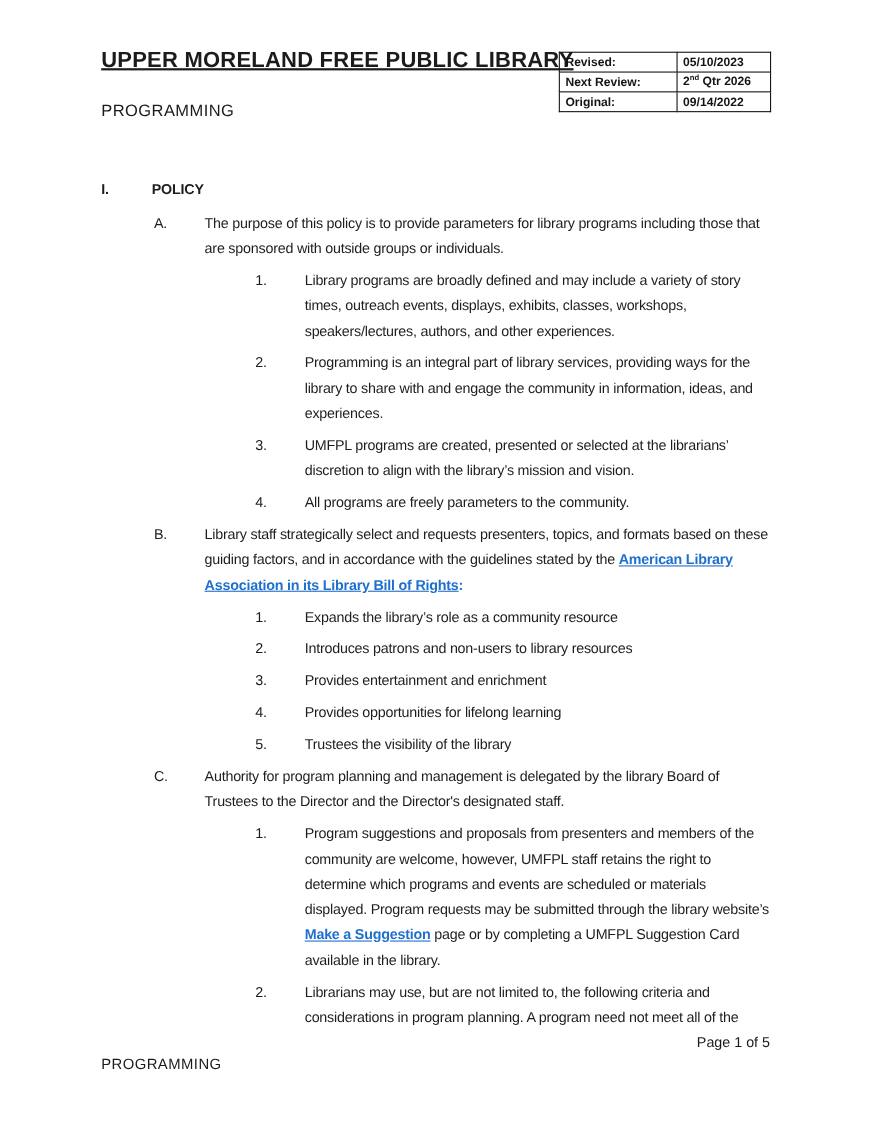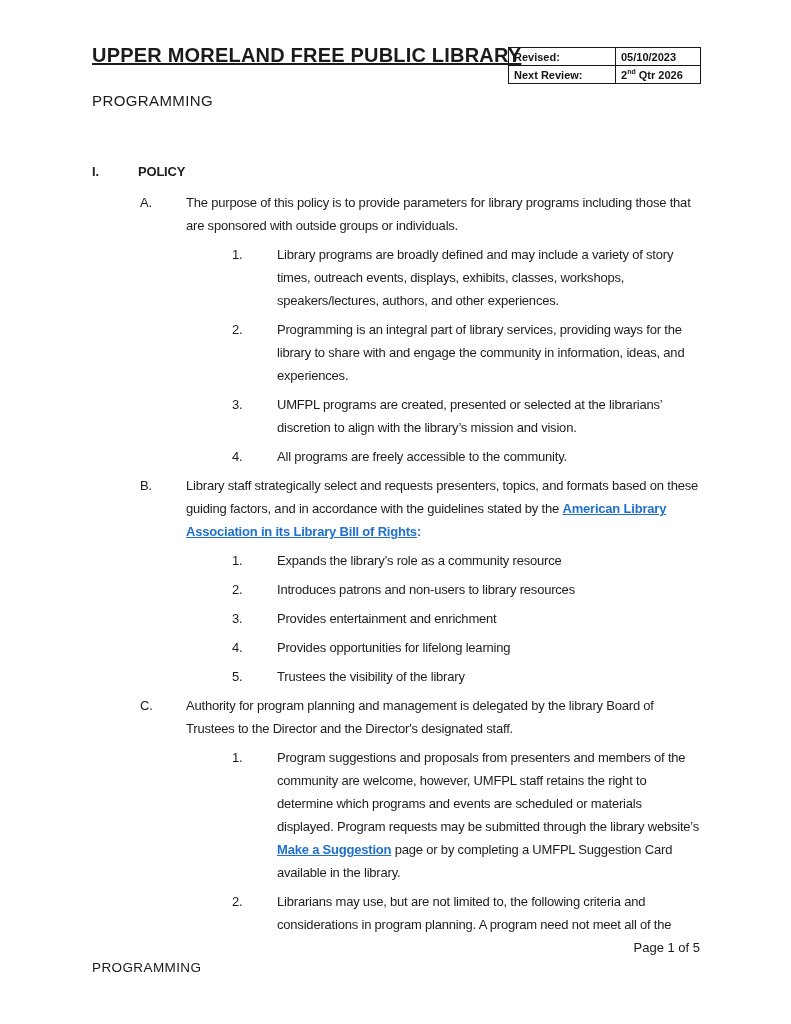--- a/index.html
+++ b/index.html
@@ -105,20 +105,24 @@
   <table class="revtable">
     <tbody>
       <tr>
         <td class="lbl">Revised:</td>
         <td>05/10/2023</td>
       </tr>
       <tr>
         <td class="lbl">Next Review:</td>
         <td><span>2</span><sup>nd</sup><span> Qtr 2026</span></td>
       </tr>
+      <tr>
+        <td class="lbl">Original:</td>
+        <td>09/14/2022</td>
+      </tr>
     </tbody>
   </table>
 
   <main class="content">
 
     <div class="row l1">
       <span class="marker">I.</span>
       <span class="txt">POLICY</span>
     </div>
 
@@ -137,21 +141,21 @@
       <div class="txt">Programming is an integral part of library services, providing ways for the library to share with and engage the community in information, ideas, and experiences.</div>
     </div>
 
     <div class="row l3">
       <span class="marker">3.</span>
       <div class="txt">UMFPL programs are created, presented or selected at the librarians’ discretion to align with the library’s mission and vision.</div>
     </div>
 
     <div class="row l3">
       <span class="marker">4.</span>
-      <div class="txt">All programs are freely accessible to the community.</div>
+      <div class="txt">All programs are freely parameters to the community.</div>
     </div>
 
     <div class="row l2">
       <span class="marker">B.</span>
       <div class="txt"><span>Library staff strategically select and requests presenters, topics, and formats based on these guiding factors, and in accordance with the guidelines stated by the </span><a class="link">American Library Association in its Library Bill of Rights</a><span class="after-link-colon">:</span></div>
     </div>
 
     <div class="row l3">
       <span class="marker">1.</span>
       <div class="txt">Expands the library’s role as a community resource</div>

